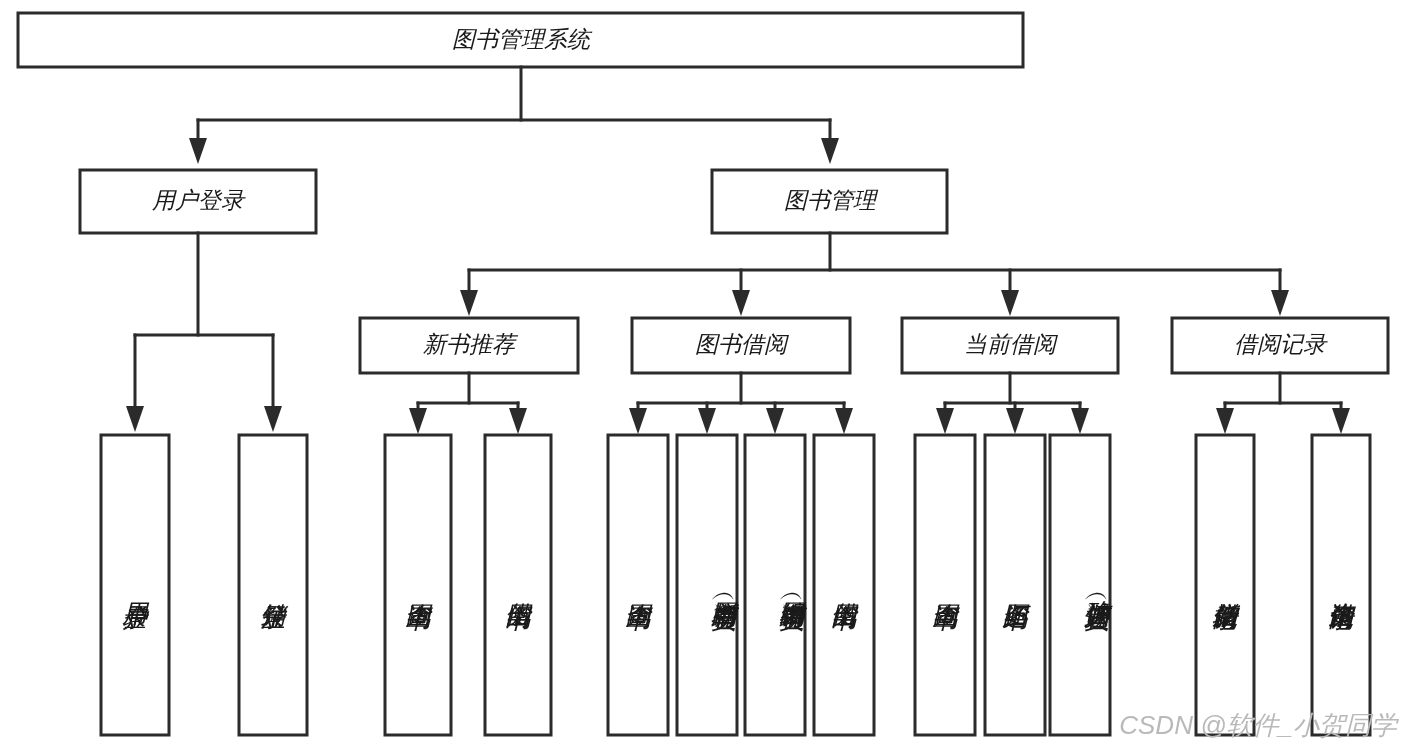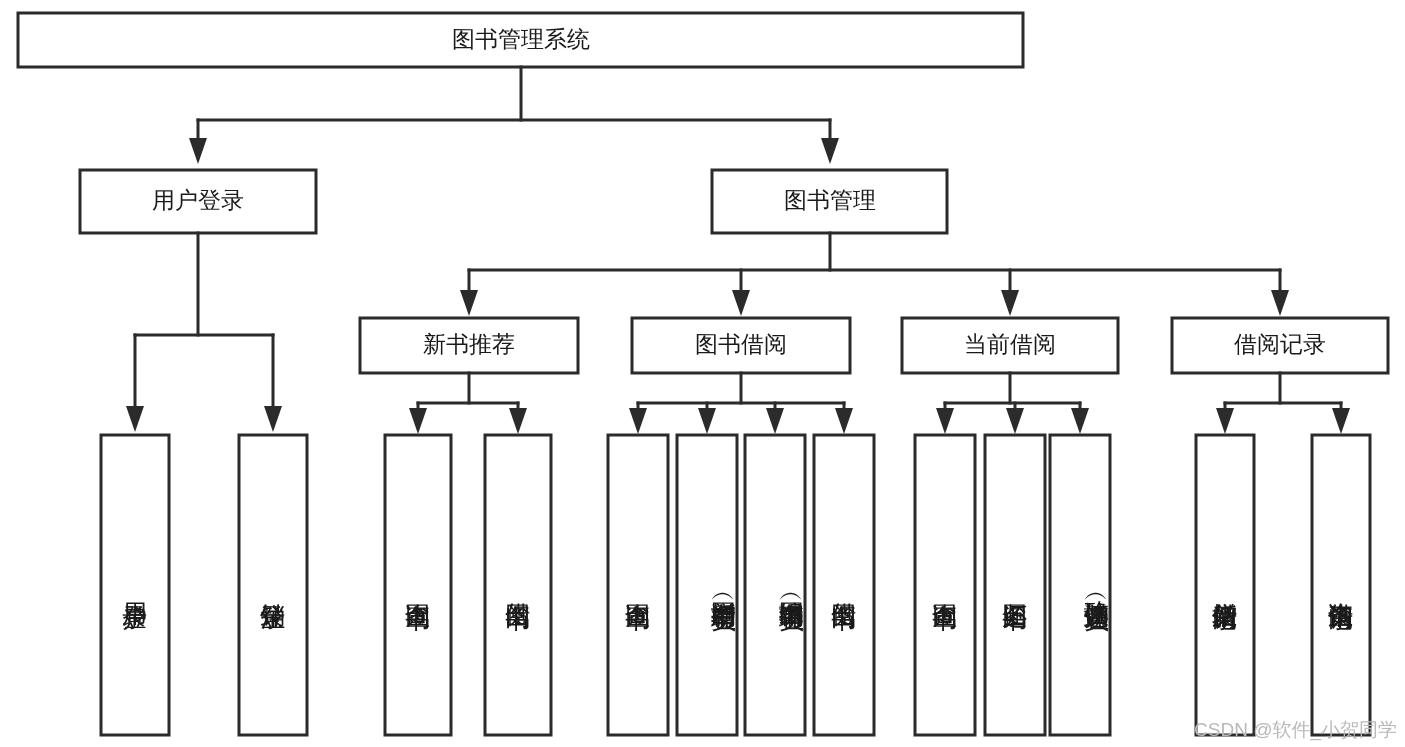--- a/index.html
+++ b/index.html
@@ -12,20 +12,21 @@
     width: 1405px;
     height: 747px;
     font-family: "Liberation Sans", "DejaVu Sans", sans-serif;
     overflow: hidden;
     position: relative;
   }
   #diagram-root {
     position: relative;
     width: 1405px;
     height: 747px;
+    font-style: italic;
   }
   svg.tree-canvas {
     position: absolute;
     top: 0;
     left: 0;
     width: 1405px;
     height: 747px;
     display: block;
   }
   .node-box {
@@ -65,21 +66,21 @@
     text-align: center;
     white-space: nowrap;
     pointer-events: none;
     user-select: none;
   }
   .watermark {
     position: absolute;
     right: 8px;
     bottom: 4px;
     font-family: "Liberation Sans", "DejaVu Sans", sans-serif;
-    font-size: 19px;
+    font-size: 26px;
     color: #b9b9b9;
     white-space: nowrap;
     user-select: none;
   }
 </style>
 </head>
 <body>
 
 <div id="diagram-root">
 

